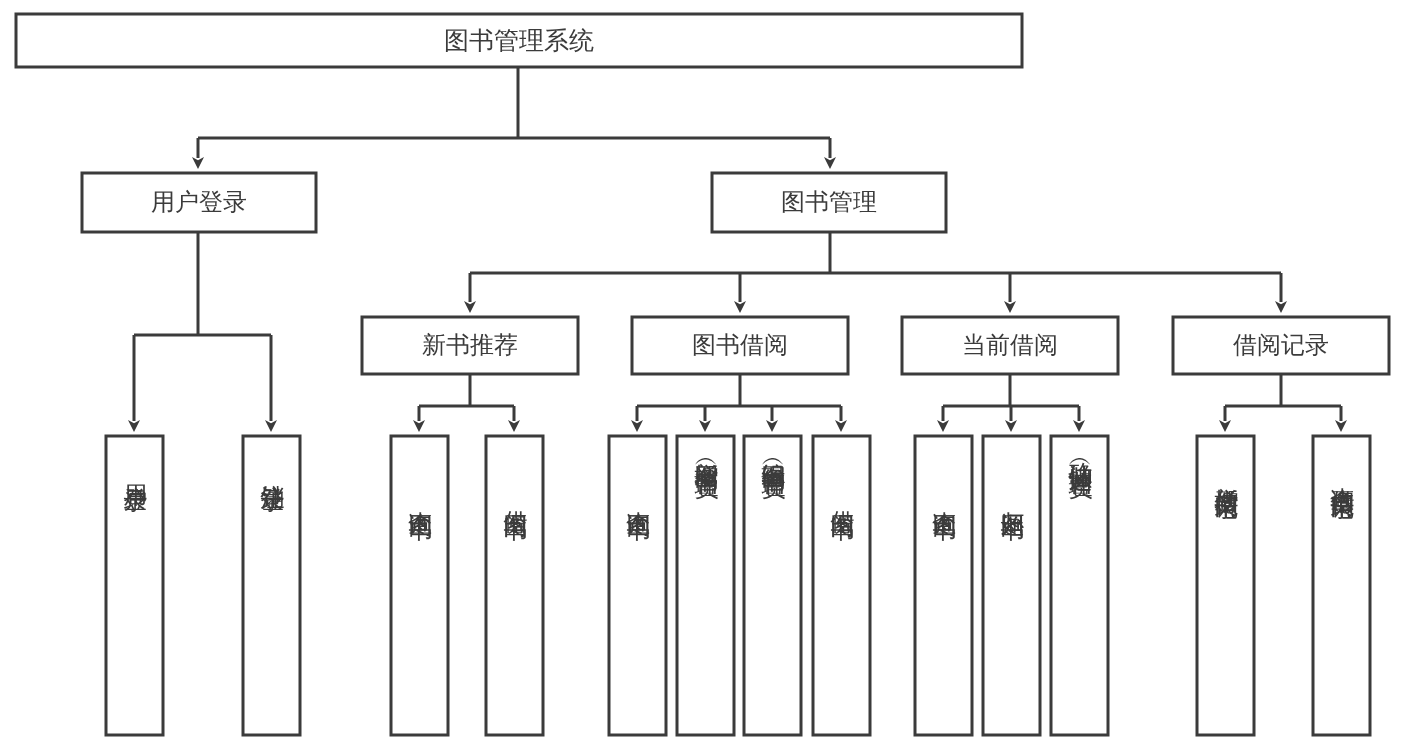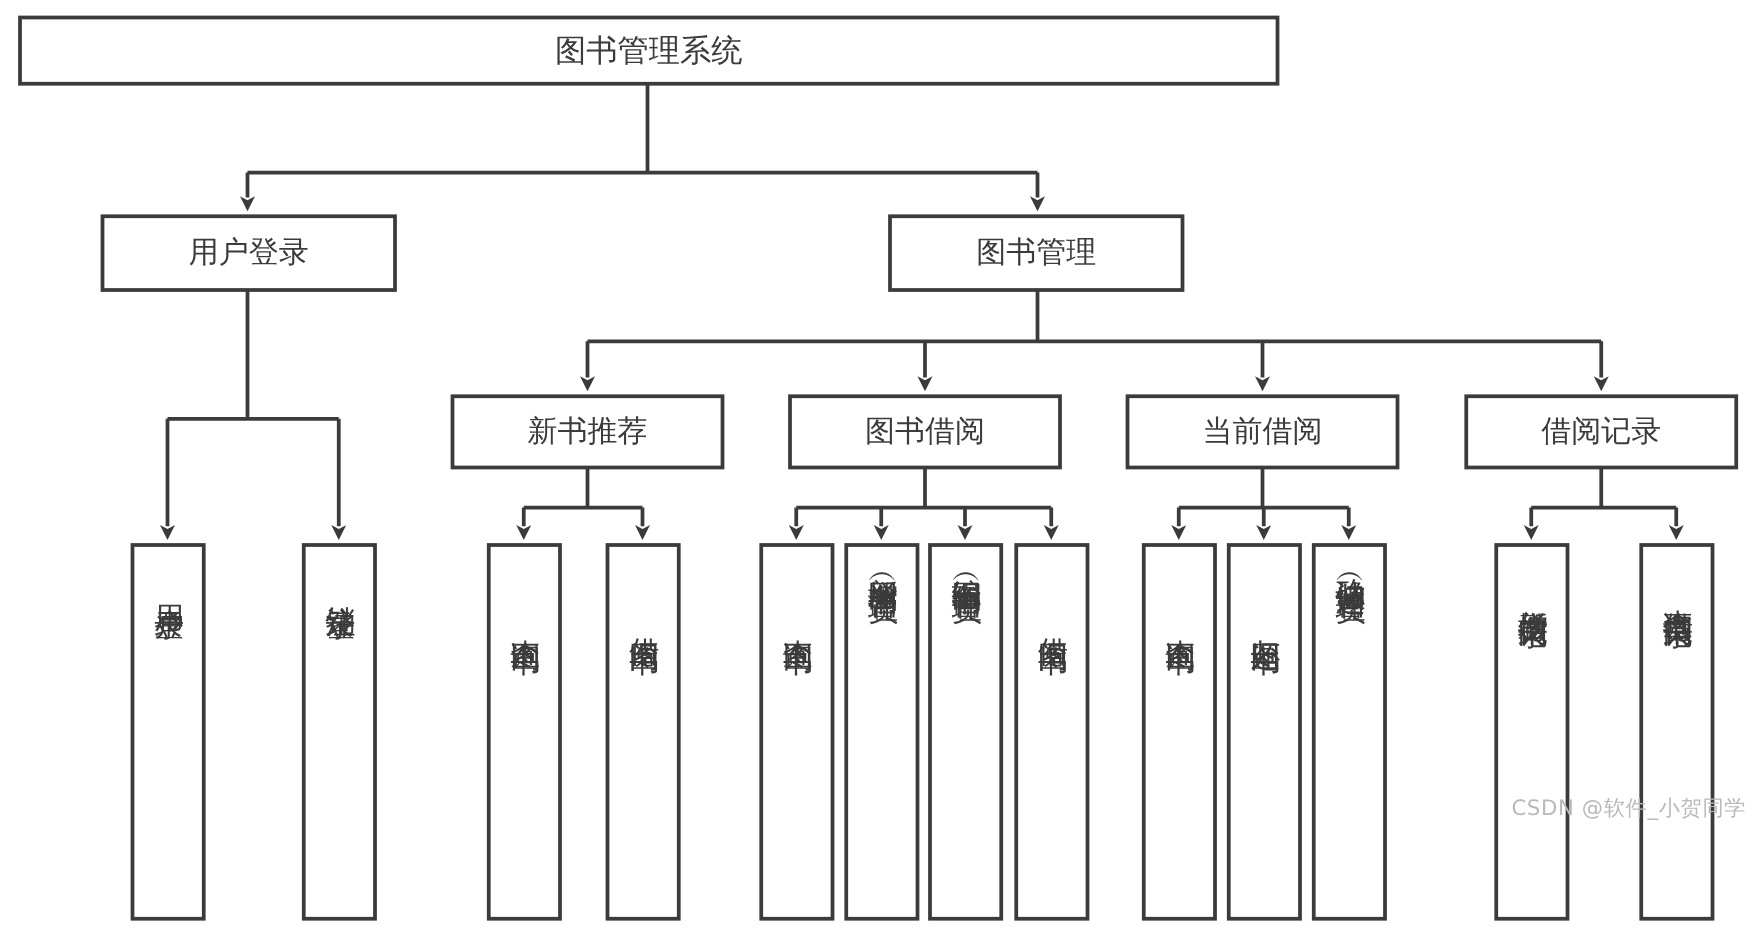--- a/index.html
+++ b/index.html
@@ -186,14 +186,13 @@
     <span class="leaf-label">确认归还（管理员）</span>
   </div>
 
   <div class="leaf-label-wrap" style="left:1197px;top:468px;width:57px;height:260px;">
     <span class="leaf-label">新增借阅记录</span>
   </div>
   <div class="leaf-label-wrap" style="left:1313px;top:468px;width:57px;height:260px;">
     <span class="leaf-label">查询借阅记录</span>
   </div>
 
-  <div id="watermark">CSDN @软件_小贺同学</div>
 </div>
 
 </body></html>

